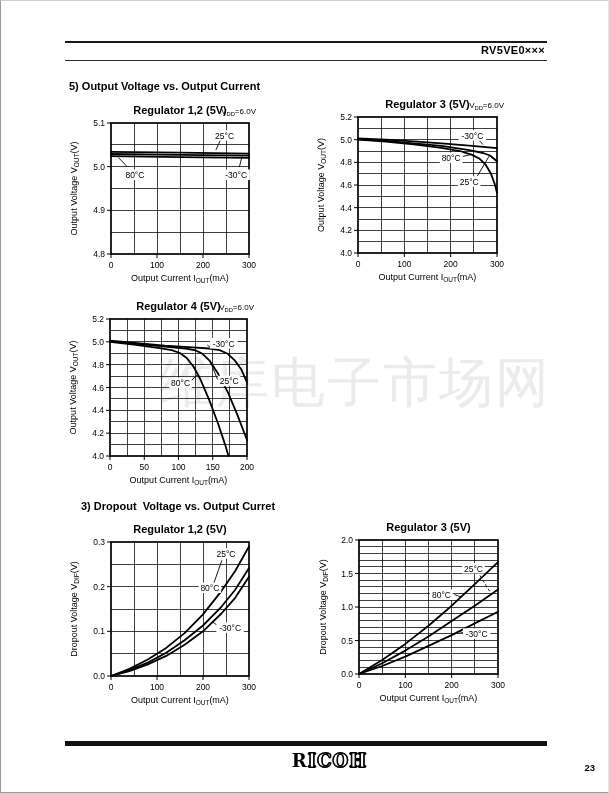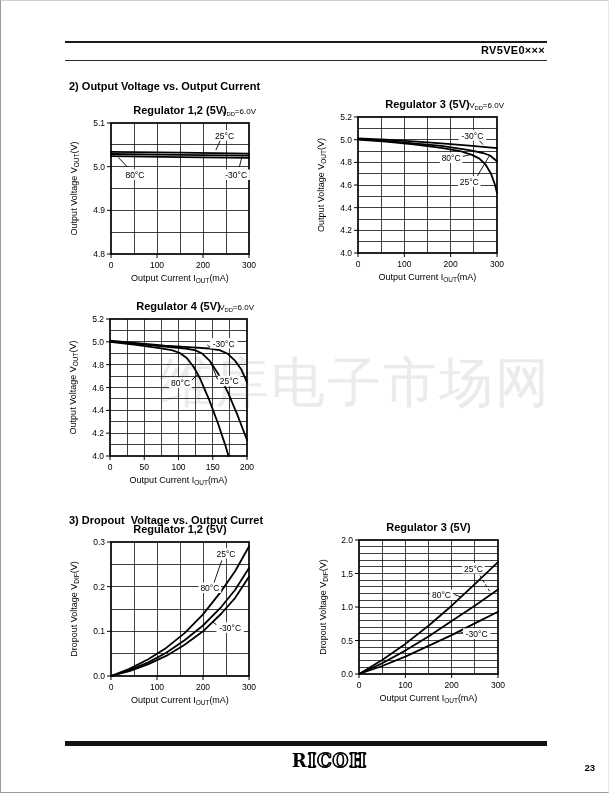--- a/index.html
+++ b/index.html
@@ -8,21 +8,21 @@
     font-family:"Liberation Sans",sans-serif;color:#000;overflow:hidden;
   }
   .page{position:absolute;left:0;top:0;width:607px;height:791px;
     border-left:1px solid #9a9a9a;border-bottom:1px solid #9a9a9a;
     border-top:1px solid #cfcfcf;border-right:1px solid #e6e6e6;}
   .rule1{position:absolute;left:64px;top:40px;width:482px;height:2px;background:#1a1a1a;}
   .rule2{position:absolute;left:64px;top:59px;width:482px;height:1px;background:#2a2a2a;}
   .partnum{position:absolute;right:63px;top:43px;font-size:11px;font-weight:bold;letter-spacing:.3px;}
   .heading{position:absolute;left:68px;font-size:11px;font-weight:bold;}
   #h2{top:79px;}
-  #h3{top:513px;}
+  #h3{top:499px;margin-left:12px;}
   .chart{position:absolute;z-index:2;}
   .chart svg{display:block;overflow:visible;}
   .watermark{position:absolute;left:158px;top:346px;z-index:1;
     font-size:54px;letter-spacing:2px;color:#ecebe9;white-space:nowrap;
     font-family:"DejaVu Sans",sans-serif;user-select:none;}
   .fbar{position:absolute;left:64px;top:740px;width:482px;height:5px;background:#121212;}
   .logo{position:absolute;left:0;top:749px;width:609px;text-align:center;
     font-family:"DejaVu Serif",serif;font-weight:bold;font-size:18px;letter-spacing:1px;padding-left:24px;}
   .logo .lfirst{color:#000;}
   .logo .lrest{color:#fff;-webkit-text-stroke:1.2px #000;
@@ -31,21 +31,21 @@
 </style>
 </head>
 <body>
 
 <div class="page">
 
   <div class="rule1"></div>
   <div class="partnum">RV5VE0×××</div>
   <div class="rule2"></div>
 
-  <div class="heading" id="h2">2) Output Voltage vs. Output Current</div>
+  <div class="heading" id="h2">5) Output Voltage vs. Output Current</div>
 
   <div class="watermark">维库电子市场网</div>
 
   <div class="chart" style="left:65px;top:96px">
       <svg width="225" height="192" viewBox="0 0 225 192">
         <g stroke="#000" stroke-width="0.75" shape-rendering="crispEdges">
           <line x1="68" y1="26" x2="68" y2="157"></line>
           <line x1="91" y1="26" x2="91" y2="157"></line>
           <line x1="114" y1="26" x2="114" y2="157"></line>
           <line x1="137" y1="26" x2="137" y2="157"></line>

